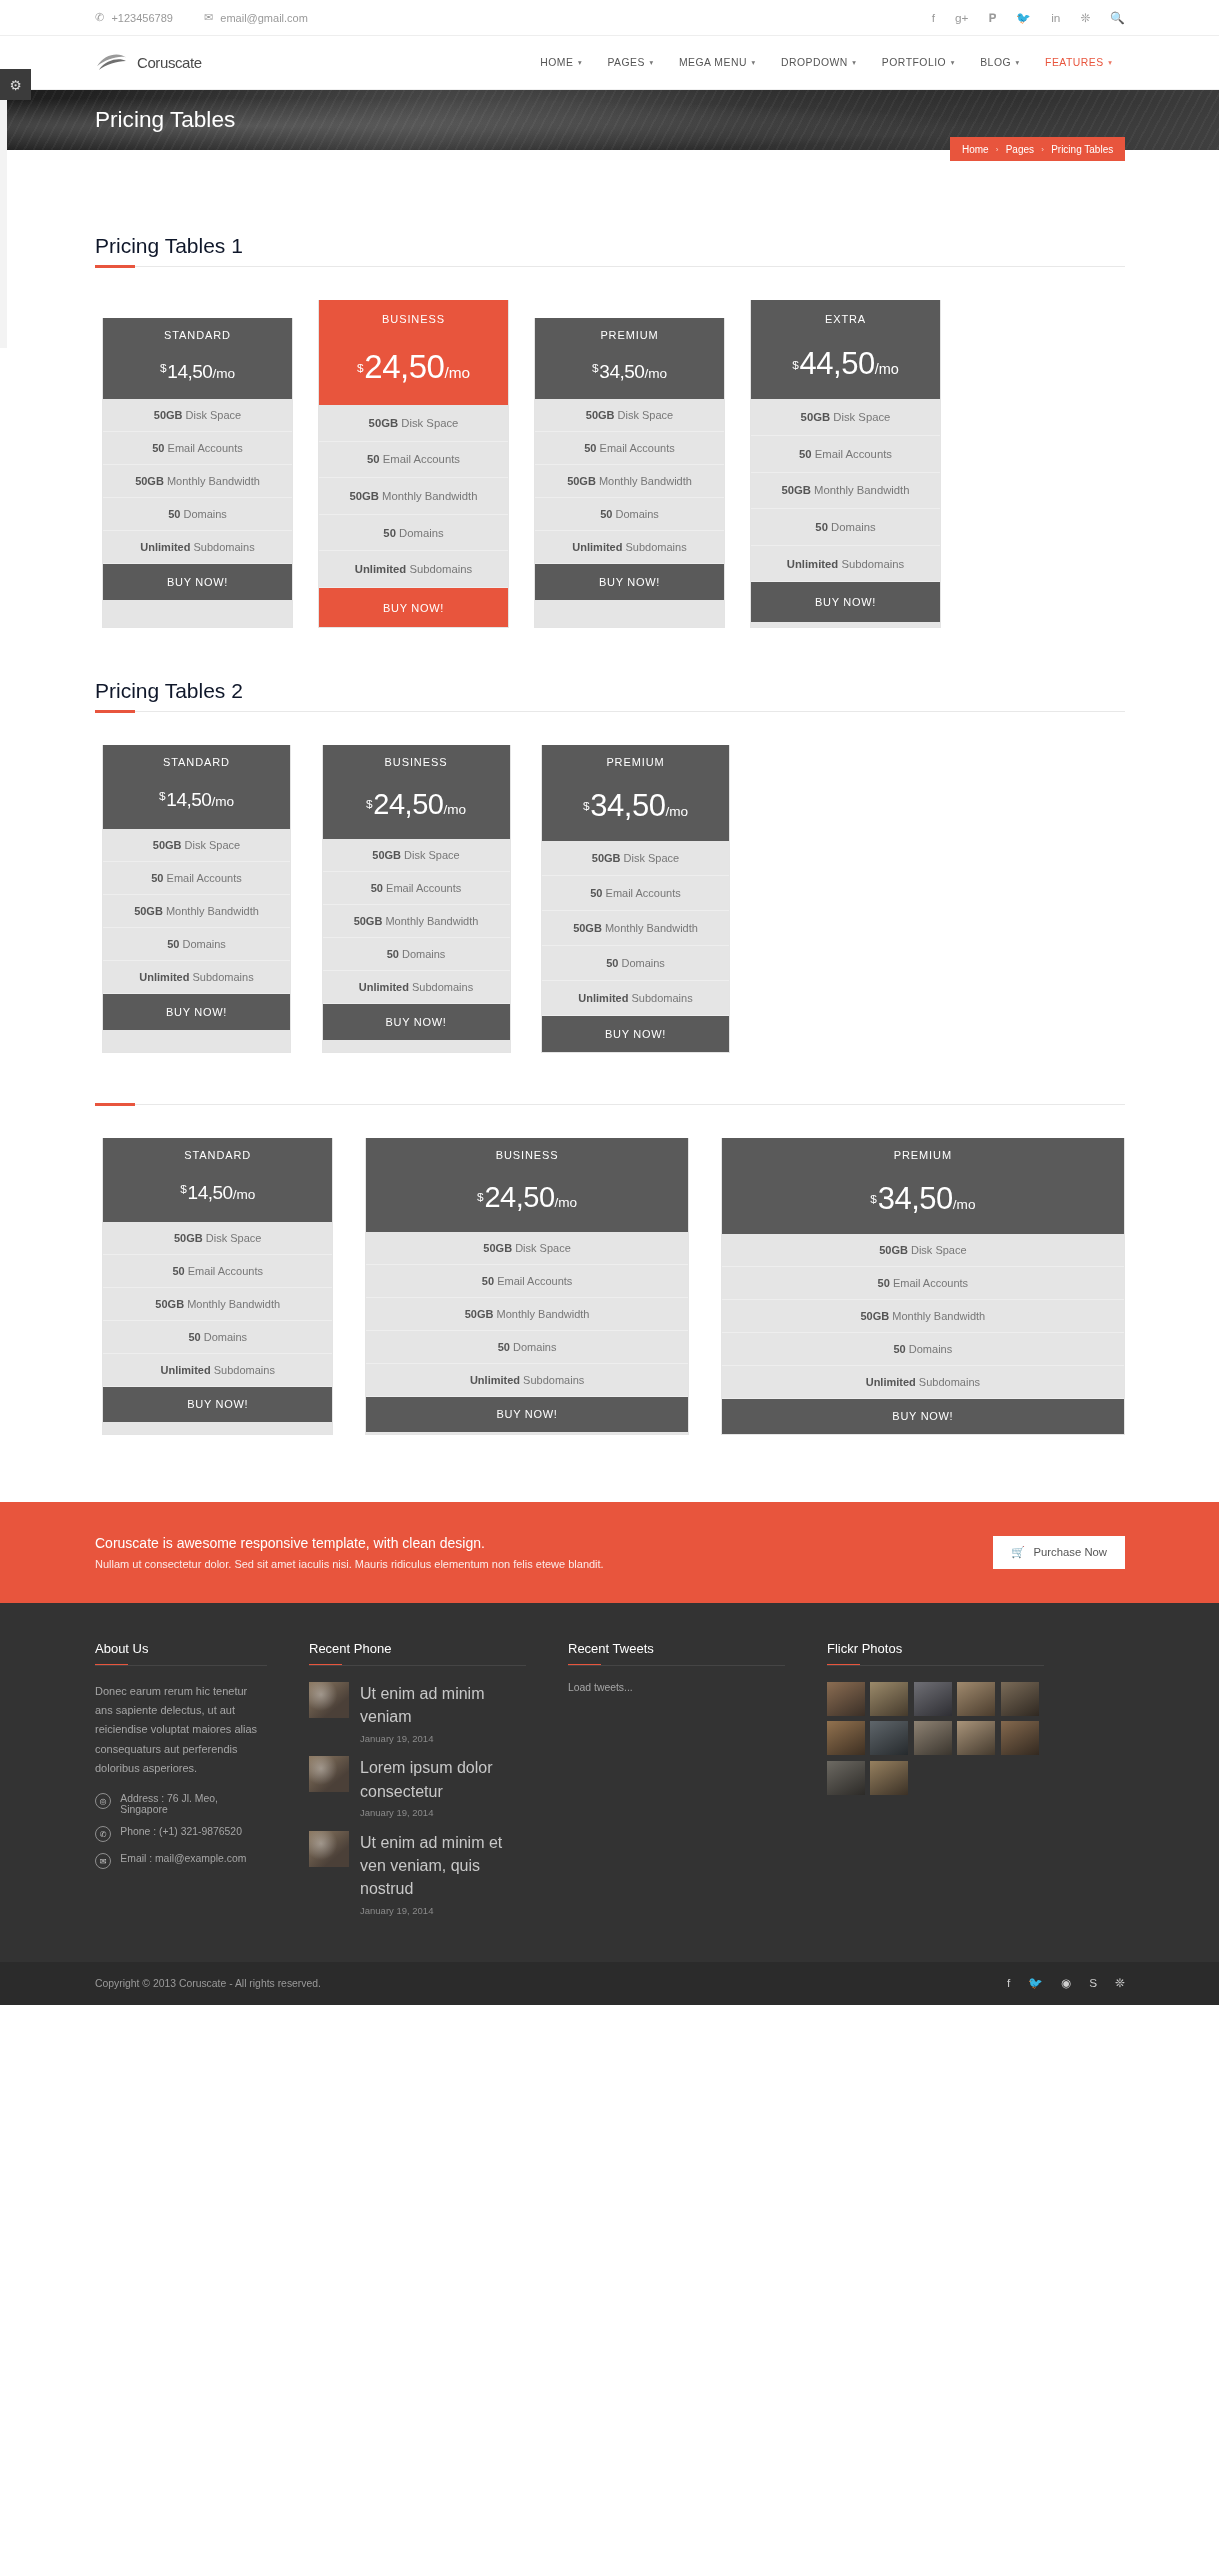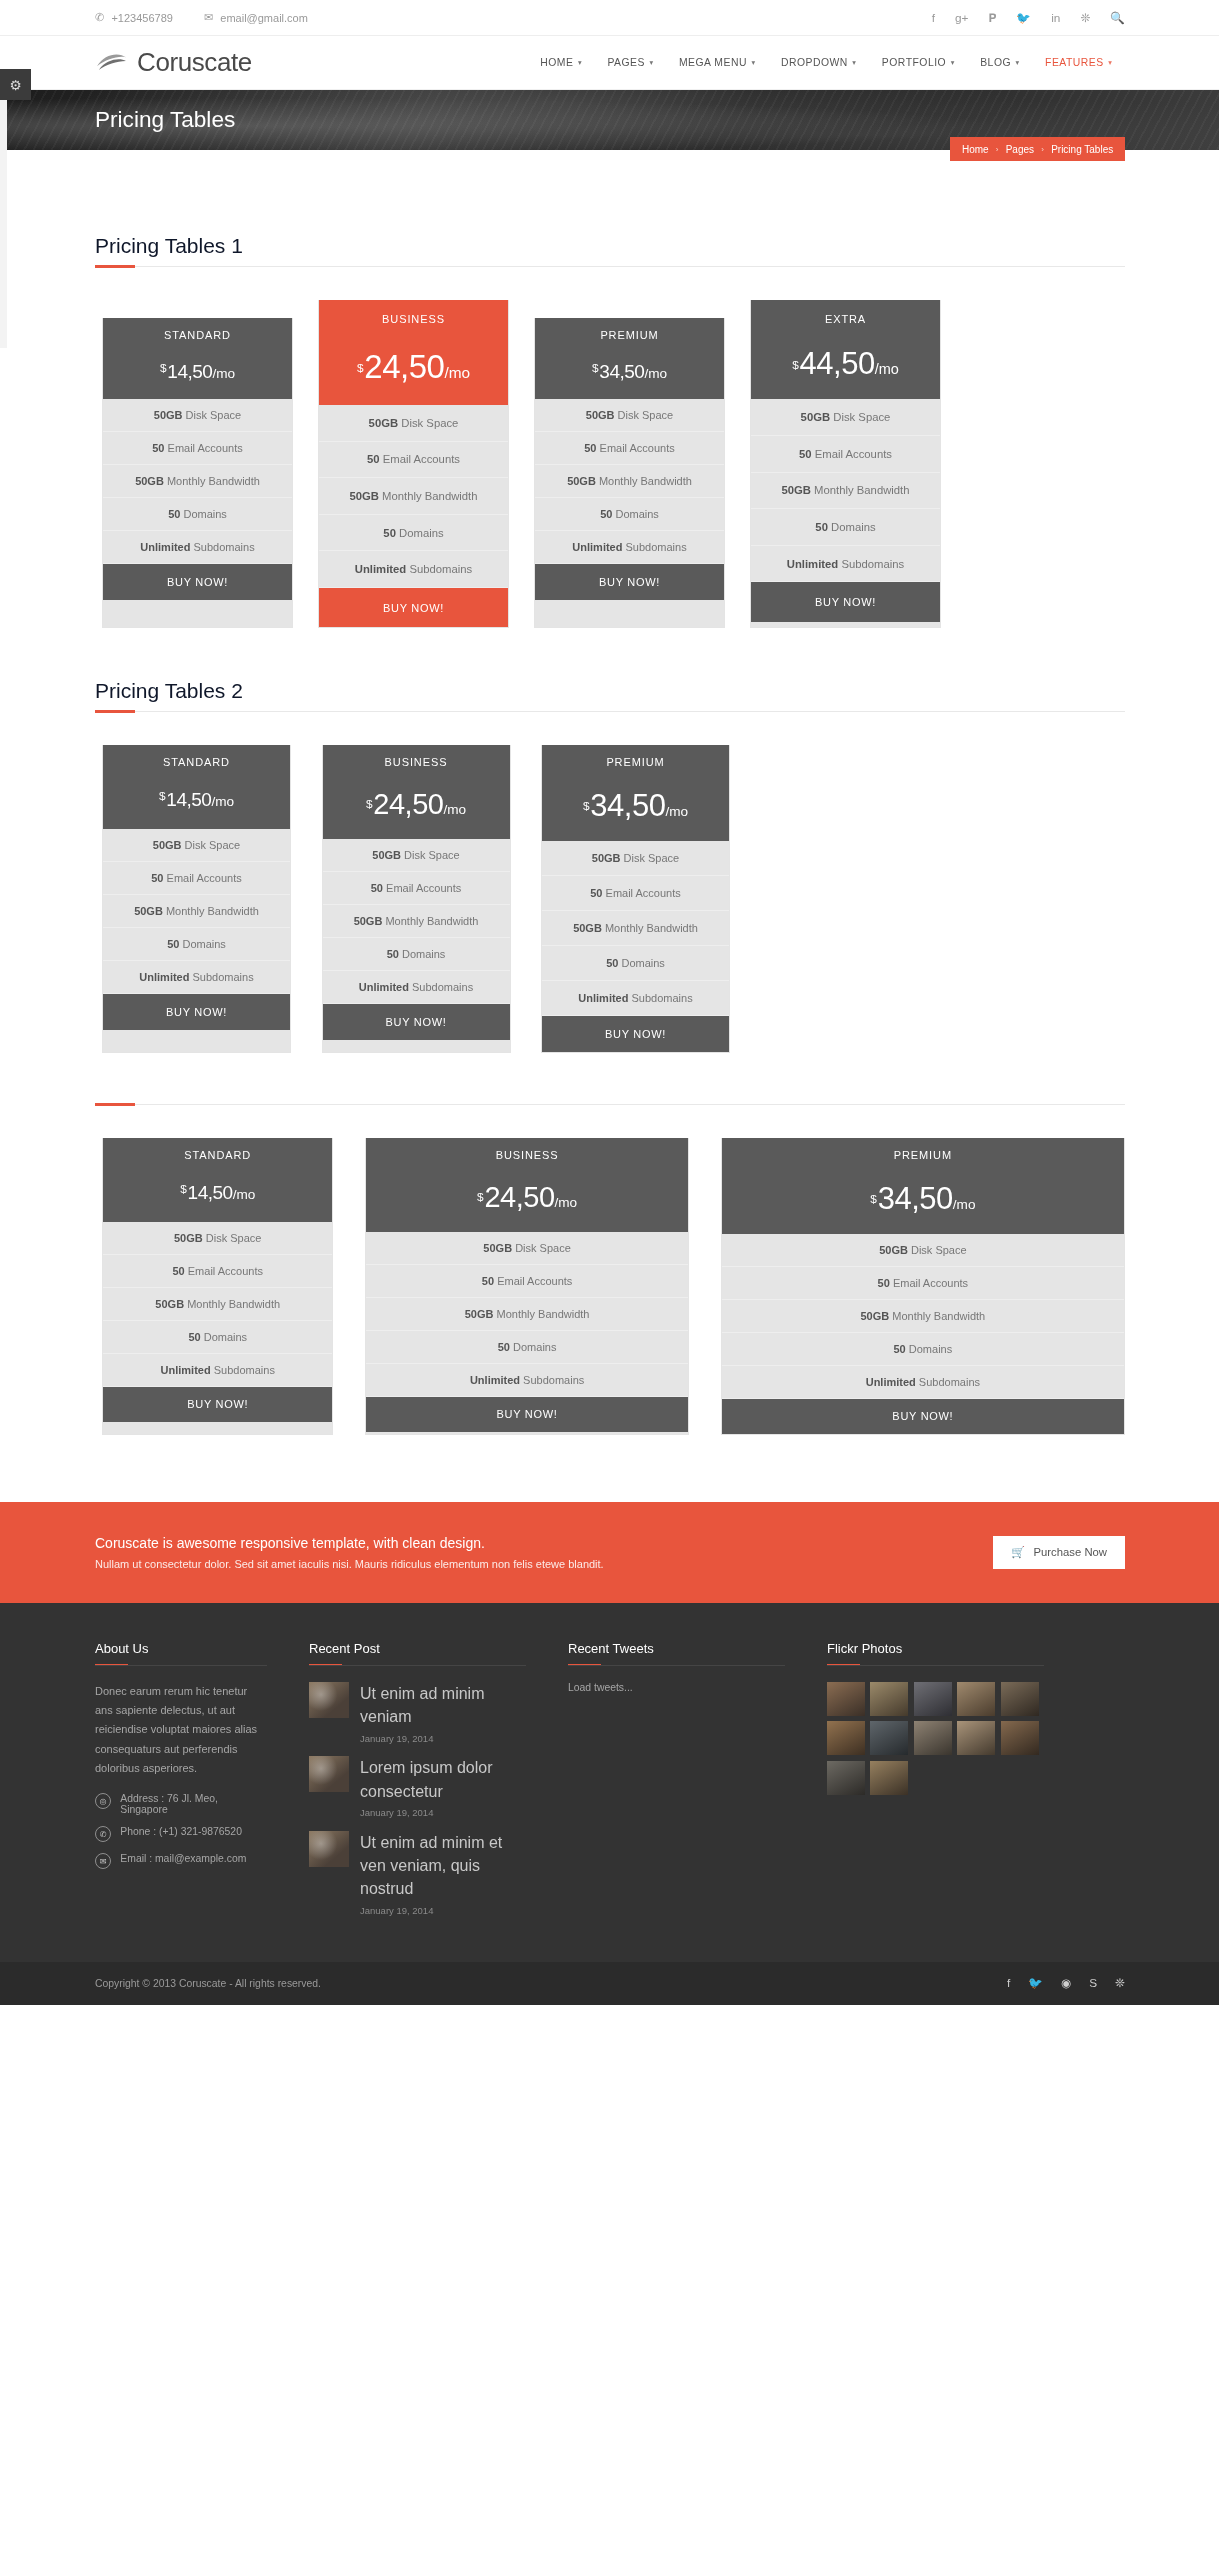--- a/index.html
+++ b/index.html
@@ -26,21 +26,21 @@
   .topbar .right span { font-size:11.8px; cursor:pointer; }
 
   
   .header {
     height:54px; background:#fff; display:flex; align-items:center;
     padding:0 95px; border-bottom:0.9px solid #f0f0f0;
   }
   .logo { display:flex; align-items:center; gap:9px; }
   .logo-mark { width:33px; height:23.5px; position:relative; }
   .logo-mark svg { display:block; }
-  .logo-text { font-size:26px; color:#4a4a4a; letter-spacing:-0.4px; font-weight:400; }
+  .logo-text { font-size:15px; color:#4a4a4a; letter-spacing:-0.4px; font-weight:400; }
   .nav { margin-left:auto; display:flex; gap:0; }
   .nav-item {
     font-size:10.4px; letter-spacing:0.5px; color:#555; padding:0 12.7px;
     text-transform:uppercase; cursor:pointer; display:flex; align-items:center; gap:4.5px;
   }
   .nav-item.active { color:#e8553d; }
   .caret { font-size:7.2px; opacity:.8; }
 
   
   .banner {
@@ -497,21 +497,21 @@
         <span class="cbadge">✆</span>
         <span><span>Phone  :</span> <span>(+1) 321-9876520</span></span>
       </div>
       <div class="contact-line">
         <span class="cbadge">✉</span>
         <span><span>Email  :</span> <span>mail@example.com</span></span>
       </div>
     </div>
 
     <div class="fcol recent">
-      <h4>Recent Post</h4>
+      <h4>Recent Phone</h4>
       <div class="frule"></div>
       <div class="post">
         <div class="thumb">
             <i></i>
           </div>
         <div>
           <div class="ptitle">Ut enim ad minim veniam</div>
           <div class="pdate">January 19, 2014</div>
         </div>
       </div>

